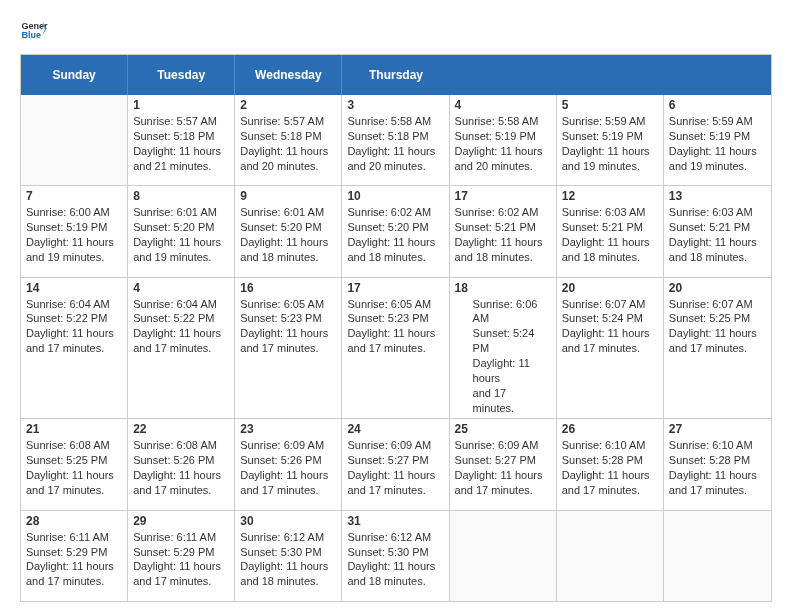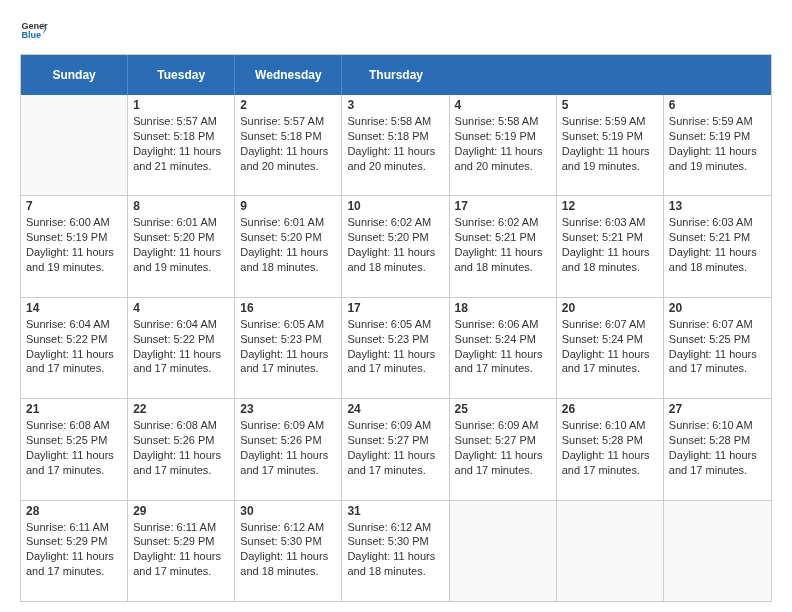--- a/index.html
+++ b/index.html
@@ -244,21 +244,21 @@
           </div>
           <div class="cal-cell">
             <div class="day-num">17</div>
             <div class="cell-info" style="white-space: pre-line;">Sunrise: 6:05 AM
 Sunset: 5:23 PM
 Daylight: 11 hours
 and 17 minutes.</div>
           </div>
           <div class="cal-cell">
             <div class="day-num">18</div>
-            <div class="cell-info" style="white-space: pre-line;">Sunrise: 6:06 AM
+            <div class="cell-info" style="white-space: pre-line; margin-left: 18px;">Sunrise: 6:06 AM
 Sunset: 5:24 PM
 Daylight: 11 hours
 and 17 minutes.</div>
           </div>
           <div class="cal-cell">
             <div class="day-num">20</div>
             <div class="cell-info" style="white-space: pre-line;">Sunrise: 6:07 AM
 Sunset: 5:24 PM
 Daylight: 11 hours
 and 17 minutes.</div>

